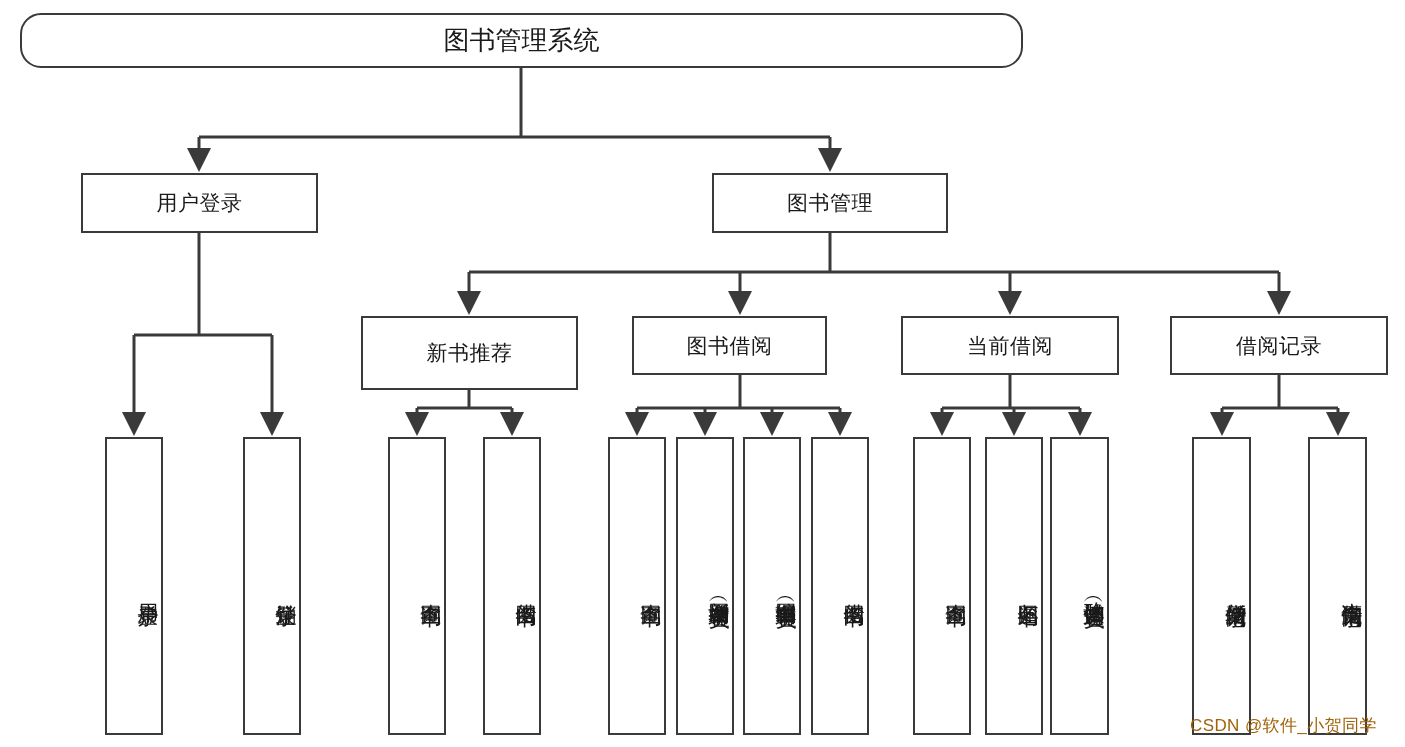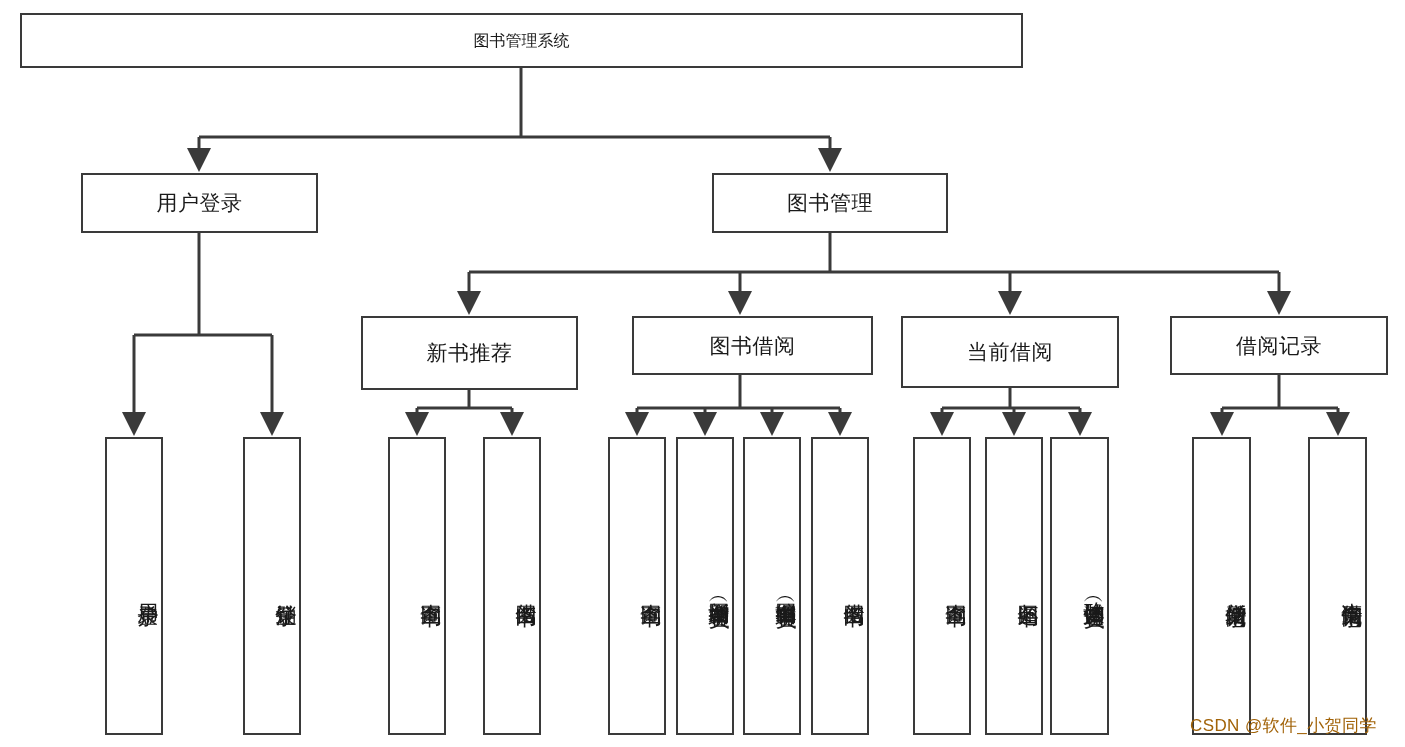--- a/index.html
+++ b/index.html
@@ -34,21 +34,22 @@
     align-items: center;
     justify-content: center;
     color: #1a1a1a;
     line-height: 1.22;
   }
   .node.h {
     font-size: 21px;
     letter-spacing: 0.5px;
   }
   .node.root {
-    font-size: 16px;
+    font-size: 26px;
+    border-radius: 21px;
   }
   .node.v {
     font-size: 21px;
     writing-mode: vertical-rl;
     text-orientation: upright;
     align-items: flex-start;
     justify-content: center;
     padding-top: 6px;
     letter-spacing: 1px;
   }
@@ -130,25 +131,25 @@
   </div>
 
   <div class="node h" style="left:712px; top:173px; width:236px; height:60px;text-align:right;">
     <span>图书管理</span>
   </div>
 
   <div class="node h" style="left:361px; top:316px; width:217px; height:74px;">
     <span>新书推荐</span>
   </div>
 
-  <div class="node h" style="left:632px; top:316px; width:241px; height:59px;">
+  <div class="node h" style="left:632px; top:316px; width:195px; height:59px;">
     <span>图书借阅</span>
   </div>
 
-  <div class="node h" style="left:901px; top:316px; width:218px; height:72px;">
+  <div class="node h" style="left:901px; top:316px; width:218px; height:59px;">
     <span>当前借阅</span>
   </div>
 
   <div class="node h" style="left:1170px; top:316px; width:218px; height:59px;">
     <span>借阅记录</span>
   </div>
 
   <div class="node v" style="left:105px; top:437px; width:58px; height:298px;">
     <span>用户登录</span>
   </div>

